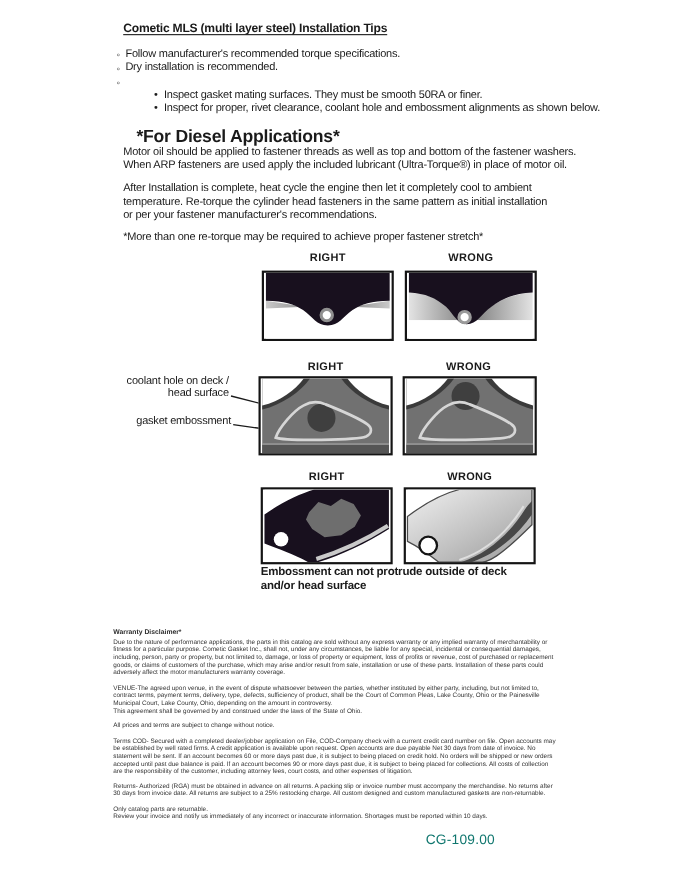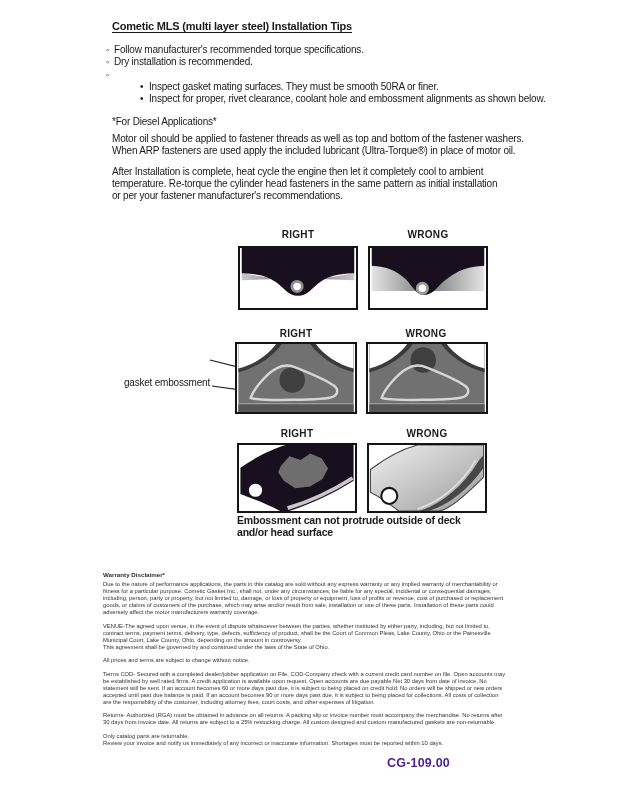--- a/index.html
+++ b/index.html
@@ -16,36 +16,36 @@
     left:112px;top:20px;width:420px;
     font-size:11px;font-weight:bold;letter-spacing:-0.2px;
     text-decoration:underline;text-underline-offset:2px;
   }
   .body-txt{font-size:10px;letter-spacing:-0.2px;line-height:11.8px;white-space:pre-line;}
   #bullets{left:106px;top:44px;width:440px;font-size:10px;letter-spacing:-0.2px;line-height:12.3px;}
   .b-row{display:flex;}
   .b-marker{width:8px;flex:0 0 8px;font-size:9px;line-height:12.3px;}
   .sub{padding-left:34px;}
   .sub .b-marker{width:9px;flex:0 0 9px;font-size:10px;}
-  #diesel-heading{left:112px;top:116px;font-size:10px;font-weight:normal;letter-spacing:-0.2px;}
+  #diesel-heading{left:124px;top:116px;font-size:16px;font-weight:bold;letter-spacing:-0.2px;}
   #para1{left:112px;top:133px;width:430px;}
   #para2{left:112px;top:166px;width:430px;}
   #note{left:112px;top:210px;width:430px;}
   .fig-header{font-size:10px;font-weight:bold;letter-spacing:0.3px;text-align:center;width:120px;}
   .fig-caption{font-size:10.5px;font-weight:bold;letter-spacing:-0.2px;line-height:11.5px;white-space:pre-line;}
   .panel{display:block;border:2px solid #141414;background:#fff;}
   .fig-label{font-size:10px;letter-spacing:-0.2px;line-height:11px;text-align:right;}
   #disclaimer-heading{left:103px;top:571px;font-size:6.2px;font-weight:bold;color:#2c2c2c;}
   #fineprint{left:103px;top:581px;width:416px;}
   .fineprint{
     font-size:5.8px;line-height:7px;letter-spacing:0;
     color:#333333;white-space:pre-line;margin:0 0 6.5px 0;
   }
   .fineprint.nogap{margin-bottom:0;}
-  #page-code{left:387px;top:756px;font-size:12.5px;letter-spacing:0.2px;color:#4c1d95;font-weight:bold;}
+  #page-code{left:387px;top:756px;font-size:12.5px;letter-spacing:0.2px;color:#0f766e;}
 </style>
 </head>
 <body>
 
 <div id="page">
 
   <div id="title" class="abs">Cometic MLS (multi layer steel) Installation Tips</div>
 
   <div id="bullets" class="abs">
     <div class="b-row">
@@ -68,20 +68,21 @@
       <span>Inspect for proper, rivet clearance, coolant hole and embossment alignments as shown below.</span>
     </div>
   </div>
 
   <div id="diesel-heading" class="abs">*For Diesel Applications*</div>
   <div id="para1" class="abs body-txt">Motor oil should be applied to fastener threads as well as top and bottom of the fastener washers.
 When ARP fasteners are used apply the included lubricant (Ultra-Torque®) in place of motor oil.</div>
   <div id="para2" class="abs body-txt">After Installation is complete, heat cycle the engine then let it completely cool to ambient
 temperature. Re-torque the cylinder head fasteners in the same pattern as initial installation
 or per your fastener manufacturer's recommendations.</div>
+  <div id="note" class="abs body-txt">*More than one re-torque may be required to achieve proper fastener stretch*</div>
 
   <div class="abs fig-header" style="left:238px;top:229px;">RIGHT</div>
   <div class="abs fig-header" style="left:368px;top:229px;">WRONG</div>
 
   <svg class="abs panel" style="left:238px;top:246px;" width="116" height="60" viewBox="0 0 120 64">
     <rect width="120" height="64" fill="#ffffff"></rect>
     <defs>
       <linearGradient id="g1L" x1="0" y1="0" x2="1" y2="0">
         <stop offset="0" stop-color="#c9c9c9"></stop>
           <stop offset="1" stop-color="#8d8d8d"></stop>
@@ -113,20 +114,21 @@
     <path d="M120,19 C102,20 88,26 72,38 C68,41 65,44 62,44 L62,46 L120,46 Z" fill="url(#g2R)"></path>
     <rect x="0" y="46" width="120" height="18" fill="#ffffff"></rect>
     <path d="M0,0 H120 V19 C103,20 92,24 80,33 C70,40 66,50 56,50 C47,50 44,41 36,33 C26,24 16,20 0,19 Z" fill="#18101e"></path>
     <circle cx="54" cy="43" r="5.5" fill="#ffffff" stroke="#9a9a9a" stroke-width="3"></circle>
   </svg>
 
 
   <div class="abs fig-header" style="left:236px;top:328px;">RIGHT</div>
   <div class="abs fig-header" style="left:366px;top:328px;">WRONG</div>
 
+  <div class="abs fig-label" style="left:112px;top:341px;width:96px;">coolant hole on deck / head surface</div>
   <div class="abs fig-label" style="left:112px;top:377px;width:98px;">gasket embossment</div>
 
   <svg class="abs" style="left:205px;top:345px;" width="95" height="55" viewBox="0 0 95 55">
     <line x1="5" y1="15" x2="88" y2="36" stroke="#1a1a1a" stroke-width="1.2"></line>
     <line x1="7" y1="41" x2="57" y2="48" stroke="#1a1a1a" stroke-width="1.2"></line>
   </svg>
 
   <svg class="abs panel" style="left:235px;top:342px;" width="118" height="68" viewBox="0 0 122 72">
     <rect width="122" height="72" fill="#717171"></rect>
     <path d="M0,0 L46,0 C37,13 19,25 0,30 Z" fill="#3a3a3a"></path>

